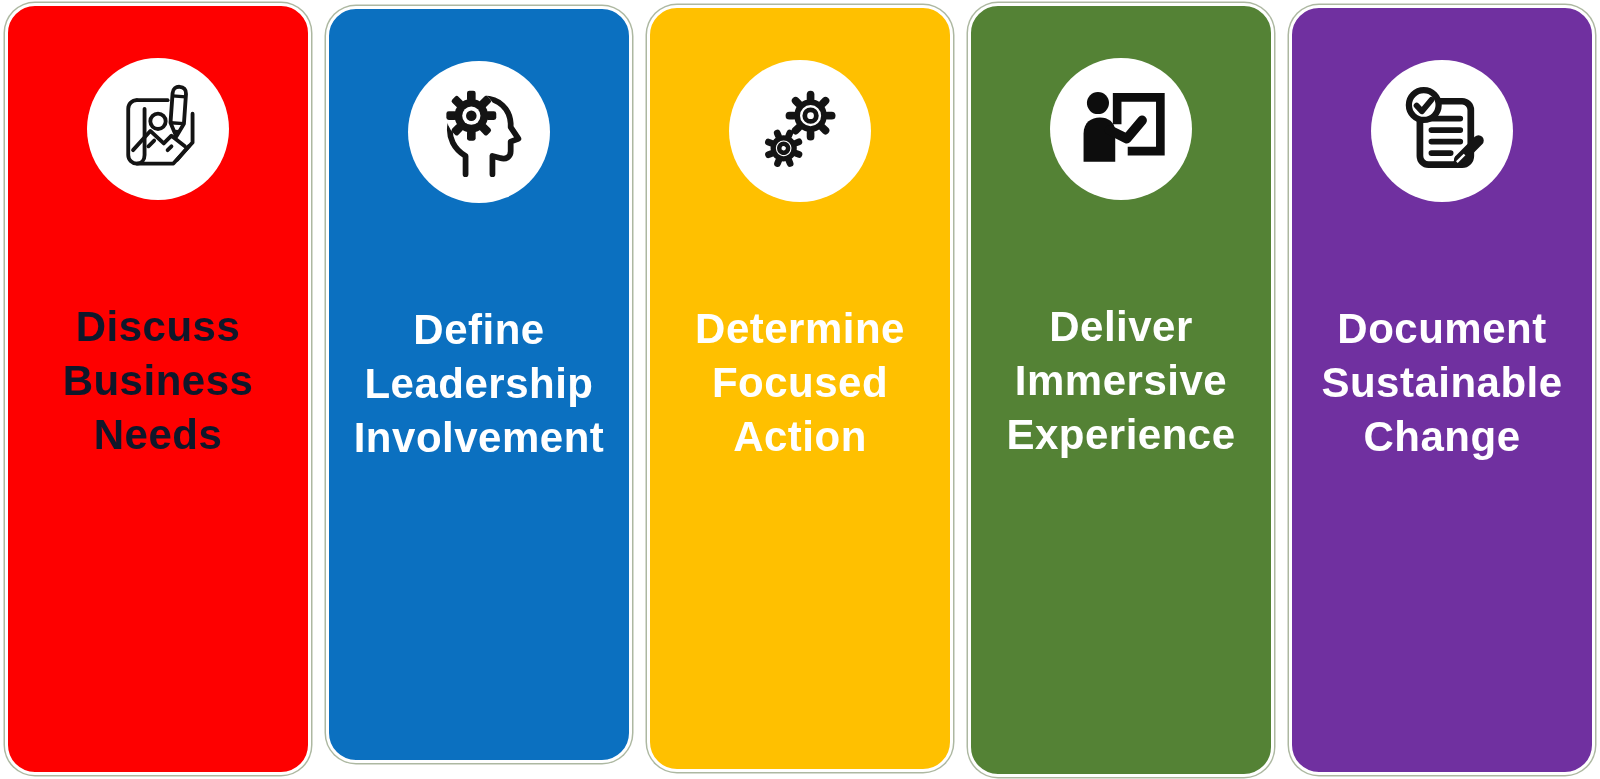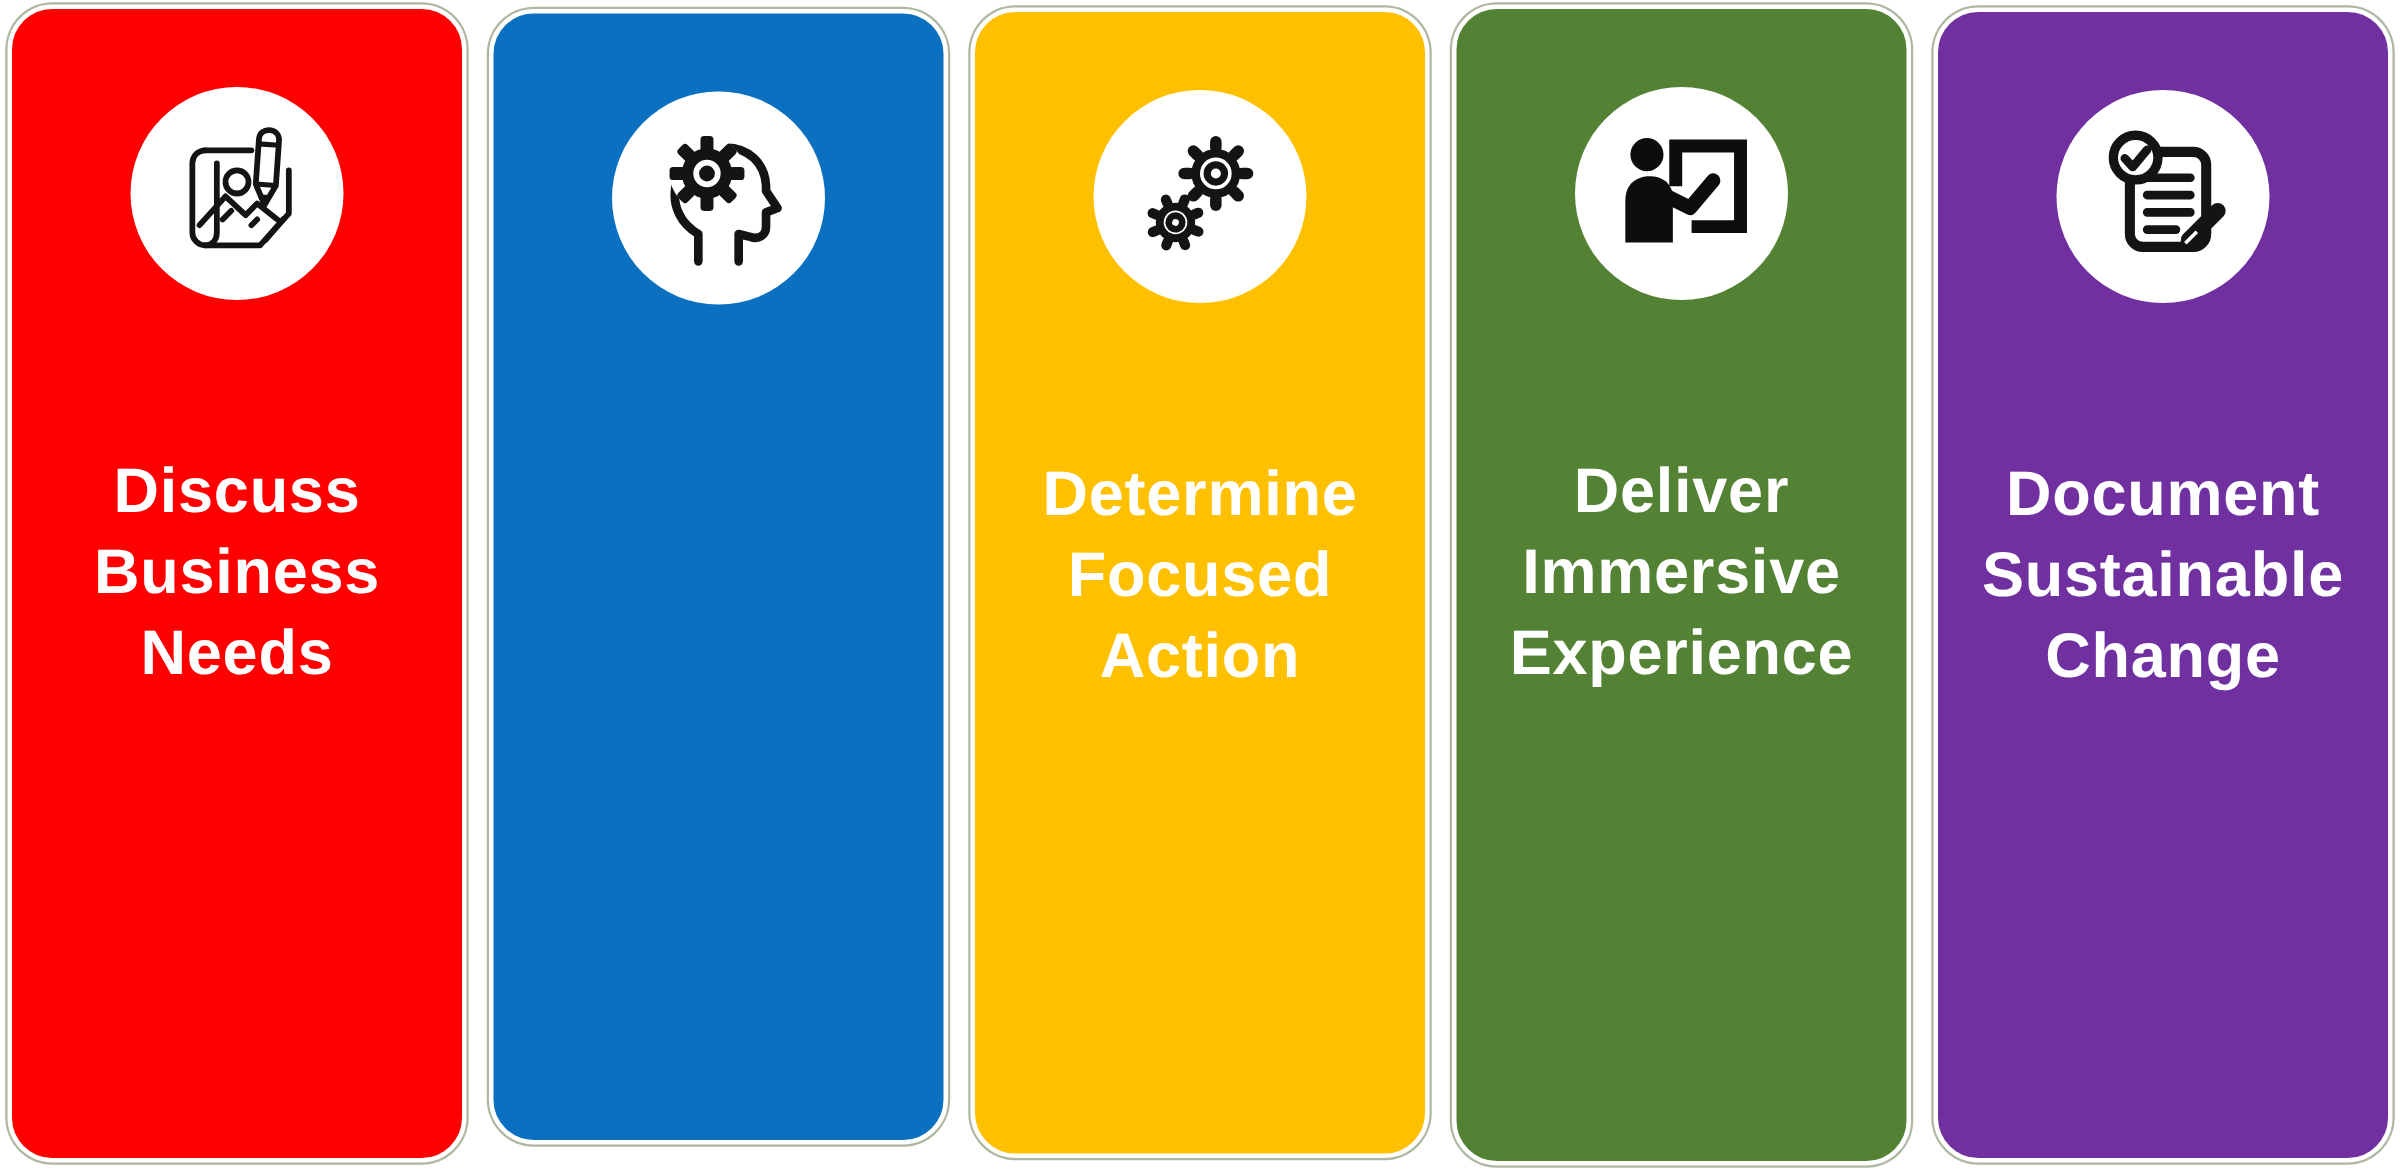--- a/index.html
+++ b/index.html
@@ -50,21 +50,21 @@
           <path d="M60 72 L64 68"></path>
           <circle cx="50" cy="42" r="8"></circle>
         </g>
         <g transform="translate(62,4) rotate(4 9 26)">
           <path d="M2 9 C2 4.5 5 2 9 2 C13 2 16 4.5 16 9 L16 40 L9 54 L2 40 Z" fill="#ffffff" stroke="#141414" stroke-width="4" stroke-linejoin="round"></path>
           <path d="M2 12 L16 12 M2 40 L16 40" stroke="#141414" stroke-width="3.5" fill="none"></path>
           <path d="M6.5 47 L9 54 L11.5 47 Z" fill="#141414"></path>
         </g>
       </svg>
     </div>
-    <div class="card-title" style="color: #ffffff;">Discuss
+    <div class="card-title" style="color: #0f172a;">Discuss
 Business
 Needs</div>
   </div>
 
   <div class="card card2" style="background: rgb(11, 112, 192);">
     <div class="icon-circle">
       <svg viewBox="0 0 100 100" aria-hidden="true">
         <path d="M36 94 L36 75 C24 68 18 56 20 43 C23 26 38 15 55 15 C71 15 82 26 83 41 L83 45 L91 57 L83 60 L83 70 C83 76 78 79 72 77 L64 75 L64 94" fill="none" stroke="#141414" stroke-width="6" stroke-linecap="round" stroke-linejoin="round"></path>
         <circle cx="42" cy="33" r="26" fill="#ffffff"></circle>
         <g transform="translate(42,33)" fill="#141414">
@@ -75,20 +75,23 @@
           <rect x="-4.5" y="-26" width="9" height="11" rx="2.5" transform="rotate(180)"></rect>
           <rect x="-4.5" y="-26" width="9" height="11" rx="2.5" transform="rotate(225)"></rect>
           <rect x="-4.5" y="-26" width="9" height="11" rx="2.5" transform="rotate(270)"></rect>
           <rect x="-4.5" y="-26" width="9" height="11" rx="2.5" transform="rotate(315)"></rect>
           <circle r="17.5" fill="#141414"></circle>
           <circle r="9.5" fill="#ffffff"></circle>
           <circle r="5.5" fill="#141414"></circle>
         </g>
       </svg>
     </div>
+    <div class="card-title" style="color: rgb(255, 255, 255);">Define
+Leadership
+Involvement</div>
   </div>
 
   <div class="card card4" style="background: rgb(255, 192, 0);">
     <div class="icon-circle">
       <svg viewBox="0 0 100 100" aria-hidden="true">
         <g transform="translate(61,34)" stroke="#141414" fill="none">
           <circle r="14" stroke-width="6"></circle>
           <circle r="6" stroke-width="5"></circle>
           <g stroke-width="8" stroke-linecap="round">
             <line x1="0" y1="-18" x2="0" y2="-22"></line>

